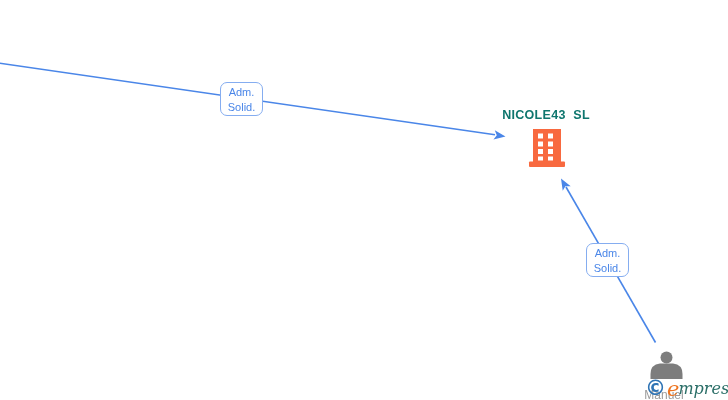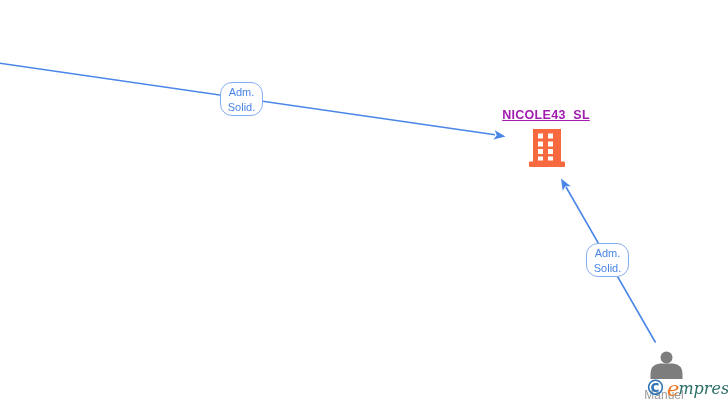--- a/index.html
+++ b/index.html
@@ -3,30 +3,30 @@
 <meta charset="utf-8">
 <style>
   html,body{margin:0;padding:0;background:#ffffff;}
   .stage{
     position:relative;width:728px;height:400px;background:#ffffff;
     overflow:hidden;font-family:"Liberation Sans",sans-serif;
   }
   .edges-layer{position:absolute;left:0;top:0;width:728px;height:400px;}
   .edge-label{
     position:absolute;width:41px;height:30px;background:#ffffff;
-    border:1.5px solid #85adf0;border-radius:12px;
+    border:1.5px solid #85adf0;border-radius:7px;
     color:#4a86e8;font-size:11px;line-height:15px;text-align:center;
     padding-top:2px;box-sizing:content-box;
   }
   .edge-label-1{left:220px;top:82px;}
   .edge-label-2{left:586px;top:243px;}
   .company-name{
     position:absolute;left:460px;top:108px;width:172px;
-    text-align:center;font-size:12.5px;font-weight:700;color:#a21caf;
-    letter-spacing:.3px;white-space:pre;text-decoration:underline;
+    text-align:center;font-size:12.5px;font-weight:700;color:#0f766e;
+    letter-spacing:.3px;white-space:pre;
   }
   .building-svg{position:absolute;left:526px;top:127px;}
   .person-svg{position:absolute;left:644px;top:348px;}
   .person-name{
     position:absolute;left:634px;top:388px;width:60px;
     text-align:center;font-size:12px;color:#9a9a9a;
   }
   .watermark{
     position:absolute;left:645px;top:375px;height:25px;
     display:flex;align-items:flex-end;z-index:5;white-space:nowrap;

